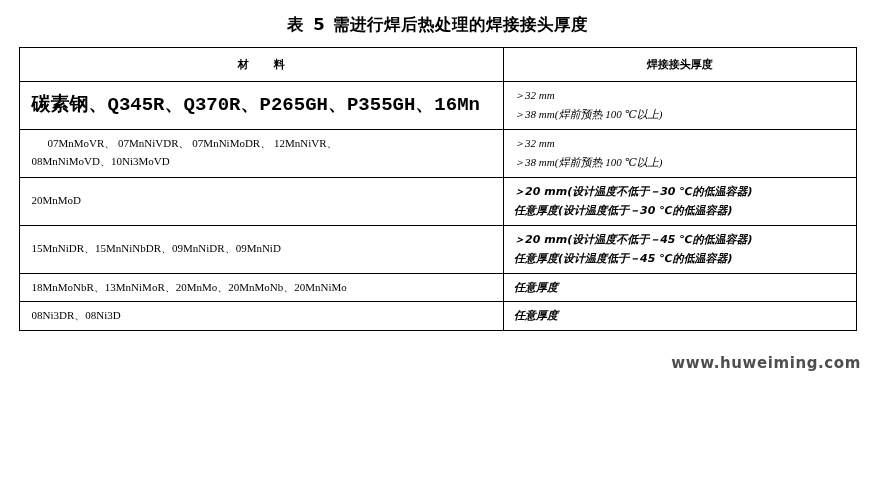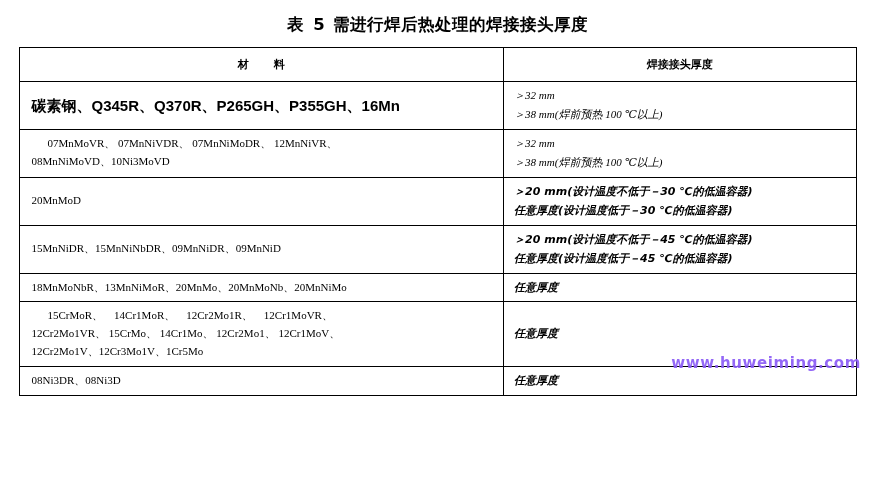--- a/index.html
+++ b/index.html
@@ -57,44 +57,44 @@
   }
   thead th.mat-head span {
     letter-spacing: 7px;
     padding-left: 7px;
   }
   td.mat {
     padding: 6px 10px 6px 12px;
     font-family: "Liberation Serif", "DejaVu Serif", serif;
   }
   td.mat.bold {
-    font-family: Liberation Sans, sans-serif;
+    font-family: Liberation Mono, monospace;
     font-weight: bold;
-    font-size: 15px;
+    font-size: 19px;
   }
   td.thk {
     padding: 6px 8px 6px 10px;
     font-family: "Liberation Serif", "DejaVu Serif", serif;
     font-style: italic;
   }
   td.thk.bold {
     font-family: "DejaVu Sans", "Liberation Sans", sans-serif;
     font-weight: bold;
   }
   .line { display: block; white-space: nowrap; }
   .line + .line { margin-top: 3px; }
   .indent { padding-left: 16px; }
   .mat-multi .line { margin-top: 2px; }
   .mat-multi .line:first-child { margin-top: 0; }
 
   .watermark {
     position: absolute;
     right: 14px;
     bottom: 4px;
-    color: #8b5cf6;
+    color: #404040;
     font-family: "DejaVu Sans", "Liberation Sans", sans-serif;
     font-weight: bold;
     font-size: 15px;
     letter-spacing: 0.6px;
     opacity: 0.92;
   }
 </style>
 </head>
 <body>
 
@@ -156,30 +156,20 @@
         </tr>
         <tr>
           <td class="mat">
             <span class="line">18MnMoNbR、13MnNiMoR、20MnMo、20MnMoNb、20MnNiMo</span>
           </td>
           <td class="thk bold">
             <span class="line">任意厚度</span>
           </td>
         </tr>
         <tr>
-          <td class="mat mat-multi">
-            <span class="line indent">15CrMoR、　14Cr1MoR、　12Cr2Mo1R、　12Cr1MoVR、</span>
-            <span class="line">12Cr2Mo1VR、 15CrMo、 14Cr1Mo、 12Cr2Mo1、 12Cr1MoV、</span>
-            <span class="line">12Cr2Mo1V、12Cr3Mo1V、1Cr5Mo</span>
-          </td>
-          <td class="thk bold">
-            <span class="line">任意厚度</span>
-          </td>
-        </tr>
-        <tr>
           <td class="mat">
             <span class="line">08Ni3DR、08Ni3D</span>
           </td>
           <td class="thk bold">
             <span class="line">任意厚度</span>
           </td>
         </tr>
       </tbody>
   </table>
 

